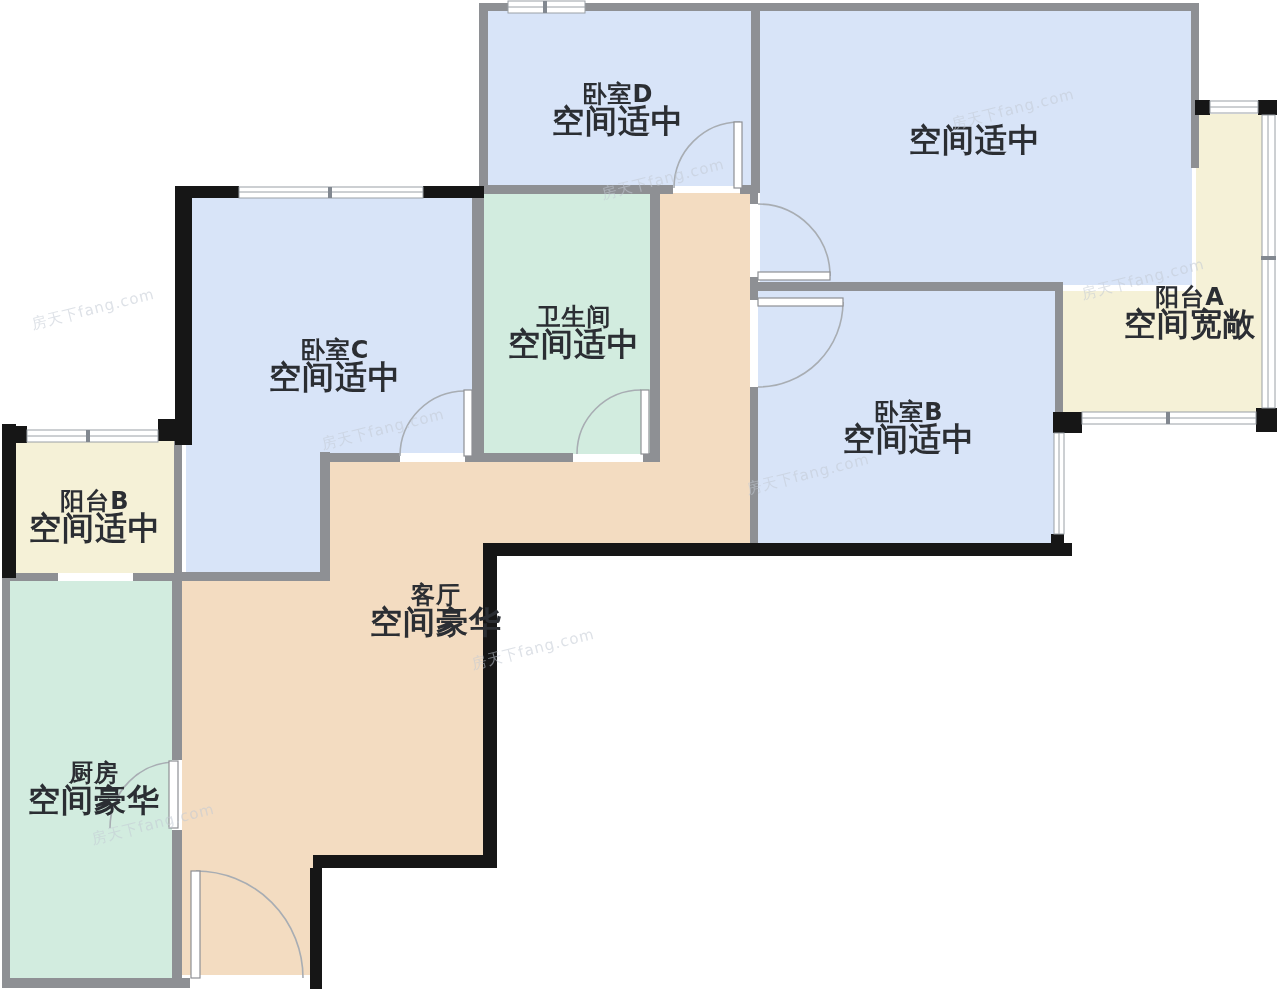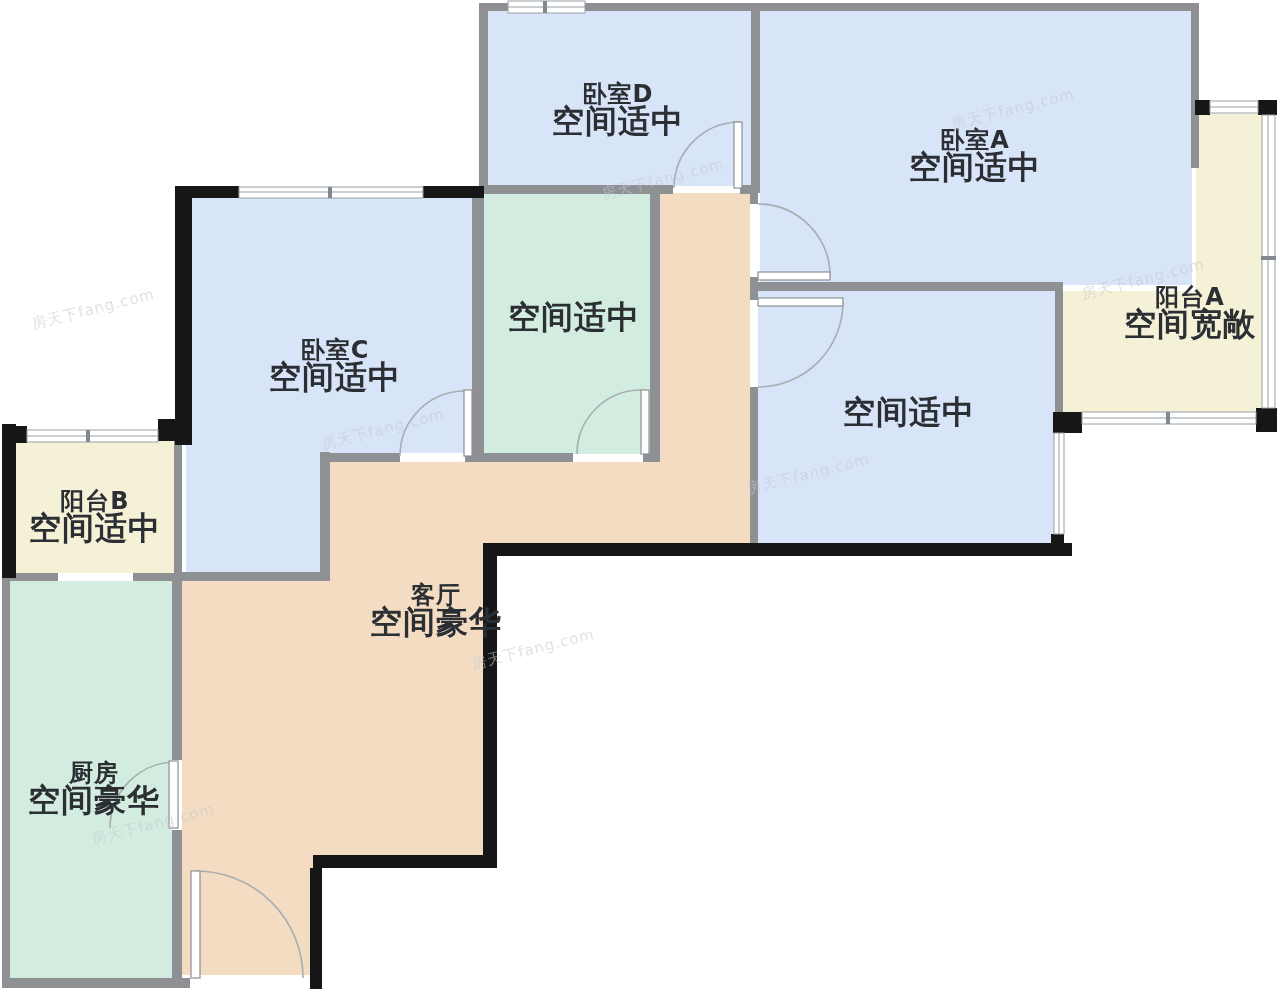--- a/index.html
+++ b/index.html
@@ -158,35 +158,36 @@
         <rect class="leaf" x="191" y="871" width="9" height="107"></rect>
       </g>
     </g>
   </svg>
 
   <div class="room-label" style="left:618px;top:81px">
     <div>卧室D</div>
     <div class="note">空间适中</div>
   </div>
   <div class="room-label" style="left:975px;top:127px">
-    <div>卧室A</div>
     <div class="note">空间适中</div>
   </div>
   <div class="room-label" style="left:1190px;top:284px">
     <div>阳台A</div>
     <div class="note">空间宽敞</div>
   </div>
   <div class="room-label" style="left:335px;top:337px">
     <div>卧室C</div>
     <div class="note">空间适中</div>
   </div>
   <div class="room-label" style="left:574px;top:304px">
+    <div>卫生间</div>
     <div class="note">空间适中</div>
   </div>
   <div class="room-label" style="left:909px;top:399px">
+    <div>卧室B</div>
     <div class="note">空间适中</div>
   </div>
   <div class="room-label" style="left:95px;top:488px">
     <div>阳台B</div>
     <div class="note">空间适中</div>
   </div>
   <div class="room-label" style="left:436px;top:582px">
     <div>客厅</div>
     <div class="note">空间豪华</div>
   </div>

